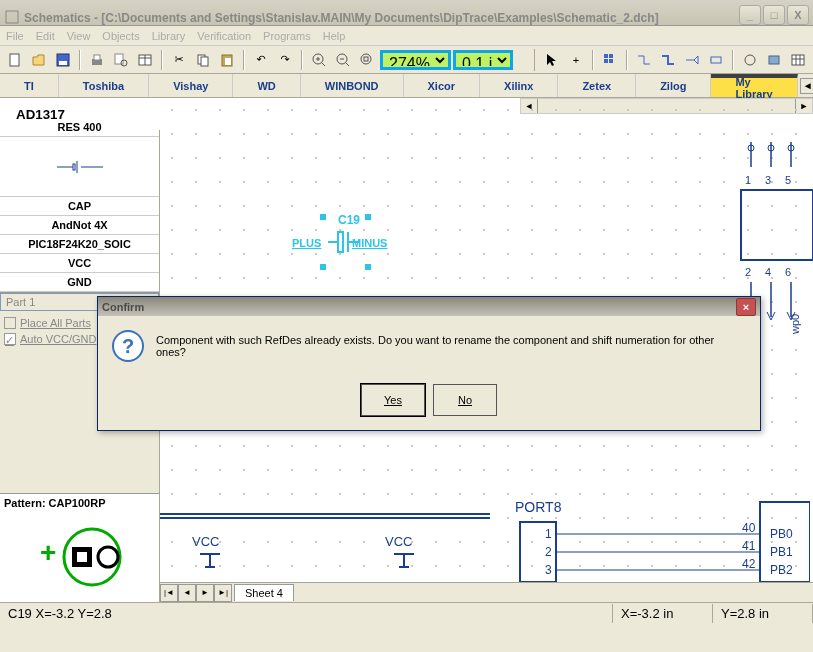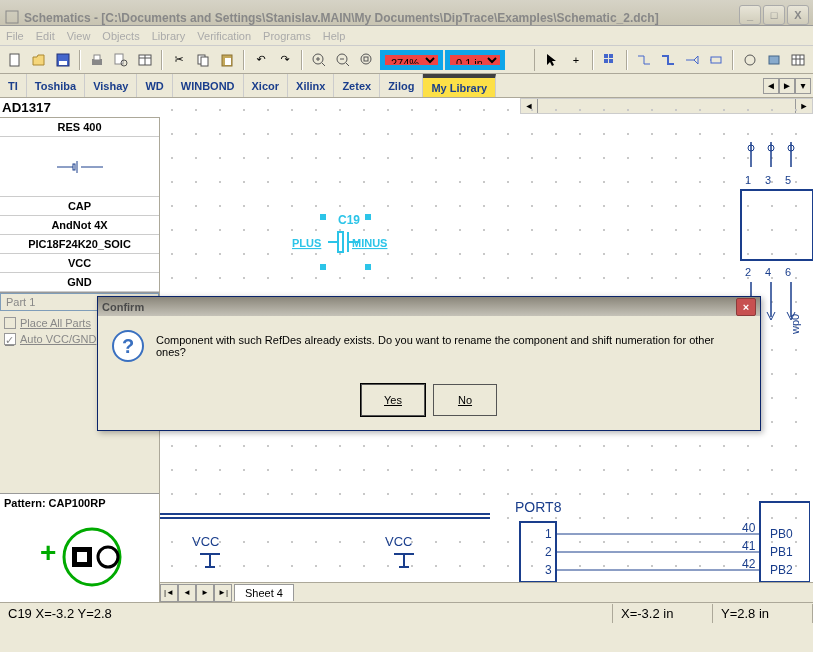--- a/index.html
+++ b/index.html
@@ -13,35 +13,35 @@
   .winbtn { width: 22px; height: 20px; background: linear-gradient(#e8e5d8, #d0ccba); border: 1px solid #aaa; border-radius: 3px; display:flex; align-items:center; justify-content:center; font-family: Arial; font-weight: bold; color: #888; cursor: pointer; }
   
   
   .menubar { height: 20px; background: #ece9d8; display: flex; align-items: center; padding: 0 6px; gap: 12px; color: #aaa; border-bottom: 1px solid #ccc;}
   .menubar span { cursor: pointer; }
   
   
   .toolbar { height: 28px; background: #ece9d8; border-bottom: 1px solid #aca899; display: flex; align-items: center; padding: 0 4px; gap: 2px; }
   .tbsep { width: 2px; height: 20px; border-left: 1px solid #aca899; border-right: 1px solid #fff; margin: 0 3px; }
   .tbbtn { width: 22px; height: 22px; display:flex; align-items:center; justify-content:center; border: 1px solid transparent; cursor:pointer; }
-  .zoom-select { font-size: 11px; height: 20px; border: 5px solid #0ea5e9; background: #ef4444; padding: 1px 2px; }
+  .zoom-select { font-size: 16px; height: 20px; border: 3px solid #0ea5e9; background: #bef264; padding: 1px 2px; }
   .toolbar-right { margin-left: auto; display:flex; gap:2px; align-items:center; padding-left: 6px; border-left: 1px solid #aca899;}
   
   
   .libtabs { height: 24px; background: #ece9d8; display: flex; border-bottom: 1px solid #aca899; align-items:stretch; }
-  .libtab { padding: 4px 8px; border-right: 1px solid #ccc; color: #1a3e8c; font-weight: bold; cursor:pointer; display:flex; align-items:center;}
+  .libtab { padding: 4px 24px; border-right: 1px solid #ccc; color: #1a3e8c; font-weight: bold; cursor:pointer; display:flex; align-items:center;}
   .libtab.active { background: #fde047; border-top: 4px solid #404040; }
   .libnav { display:flex; align-items:center; margin-left:auto; padding: 0 2px; }
   .libnav-btn { width: 16px; height: 16px; border: 1px solid #999; background:#ece9d8; display:flex; align-items:center;justify-content:center; cursor:pointer; font-size:10px;}
   
   
   .main { display: flex; height: 504px; }
   .sidebar { width: 160px; background: #fff; border-right: 1px solid #aca899; display:flex; flex-direction:column; }
   .filter-row { height: 20px; display:flex; border-bottom: 1px solid #aca899; }
-  .filter-input { flex:1; border: none; padding: 2px; font-weight:bold; }
+  .filter-input { flex:1; border: none; padding: 16px; font-weight:bold; }
   .filter-icon { width: 20px; display:flex;align-items:center;justify-content:center; border-left:1px solid #ccc; font-size:14px; cursor:pointer;}
   .comp-list { flex: 0 0 auto; }
   .comp-item { padding: 3px 4px; text-align:center; border-bottom: 1px solid #ccc; font-size:11px; font-weight:bold; cursor:pointer;}
   .comp-preview { height: 60px; display:flex; align-items:center; justify-content:center; border-bottom:1px solid #ccc;}
   .comp-preview svg { width: 50px; height: 30px; }
   
   .sidebar-mid { flex:1; background:#ece9d8; border-top: 1px solid #999;}
   .part-select { width: 100%; border: 1px solid #7f9db9; background:#ece9d8; padding:1px; color:#888; font-size:11px; margin-bottom:4px;}
   .chk-row { padding: 2px 4px; color:#888; font-size:11px; display:flex; align-items:center; gap:4px;text-decoration:underline;}
   .chk { width:12px; height:12px; border:1px solid #999; display:inline-block; background:#ece9d8;}

